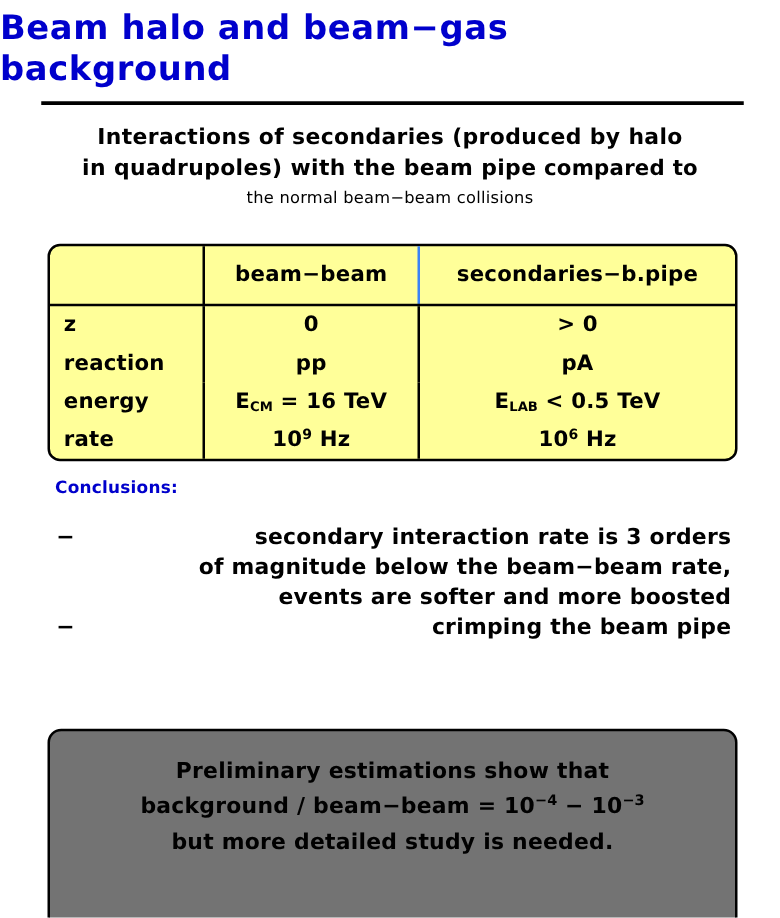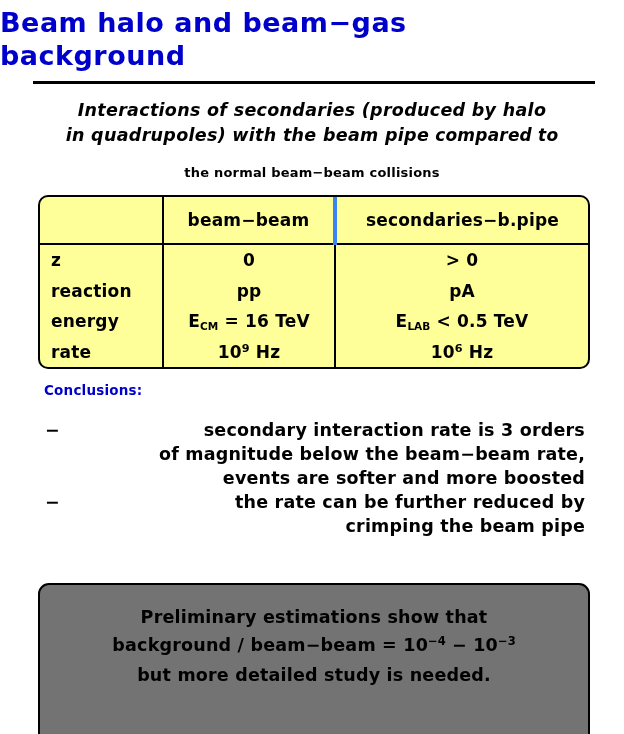--- a/index.html
+++ b/index.html
@@ -44,34 +44,33 @@
     left: 22px;
     top: 98px;
     width: 580px;
     text-align: center;
   }
   .subtitle-main {
     font-size: 17.5px;
     font-weight: bold;
     line-height: 25px;
     letter-spacing: 0.3px;
-    font-style: italic;
   }
   .subtitle-small {
     font-size: 17px;
     font-weight: bold;
     letter-spacing: 0.2px;
   }
   .subtitle-third {
     display: block;
     font-size: 13px;
-    font-weight: bold;
+    font-weight: normal;
     letter-spacing: 0.2px;
     line-height: 19px;
-    margin-top: 15px;
+    margin-top: 1px;
   }
 
   
   .cmp-table {
     position: absolute;
     left: 38px;
     top: 195px;
     width: 552px;
     height: 174px;
     background: #ffff99;
@@ -101,21 +100,21 @@
 
   .hdr-row td { height: 39px; }
   .hdr-row .hdr-cell {
     text-align: center;
     border-bottom: 2px solid #000000;
   }
   .hdr-row .hdr-blank {
     border-bottom: 2px solid #000000;
     border-right: 2px solid #000000;
   }
-  .hdr-row .hdr-cell.sep { border-right: 4px solid #3b82f6; }
+  .hdr-row .hdr-cell.sep { border-right: 2px solid #3b82f6; }
 
   .body-row td { height: 26px; }
   .body-row .lbl {
     text-align: left;
     padding-left: 11px;
     border-right: 2px solid #000000;
   }
   .body-row .val {
     text-align: center;
   }
@@ -246,21 +245,20 @@
 
 <div class="bullets">
   <div class="bullet">
     <span class="dash">−</span>
     <span class="line">secondary interaction rate is 3 orders</span>
     <span class="line">of magnitude below the beam−beam rate,</span>
     <span class="line">events are softer and more boosted</span>
   </div>
   <div class="bullet">
     <span class="dash">−</span>
-    <span class="line">the rate can be further reduced by</span>
     <span class="line">crimping the beam pipe</span>
   </div>
 </div>
 
 <div class="summary-box">
   <div class="summary-text">
     <span class="line">Preliminary estimations show that</span>
     <span class="line"><span>background / beam−beam = 10</span><sup>−4</sup><span> − 10</span><sup>−3</sup></span>
     <span class="line">but more detailed study is needed.</span>
   </div>

